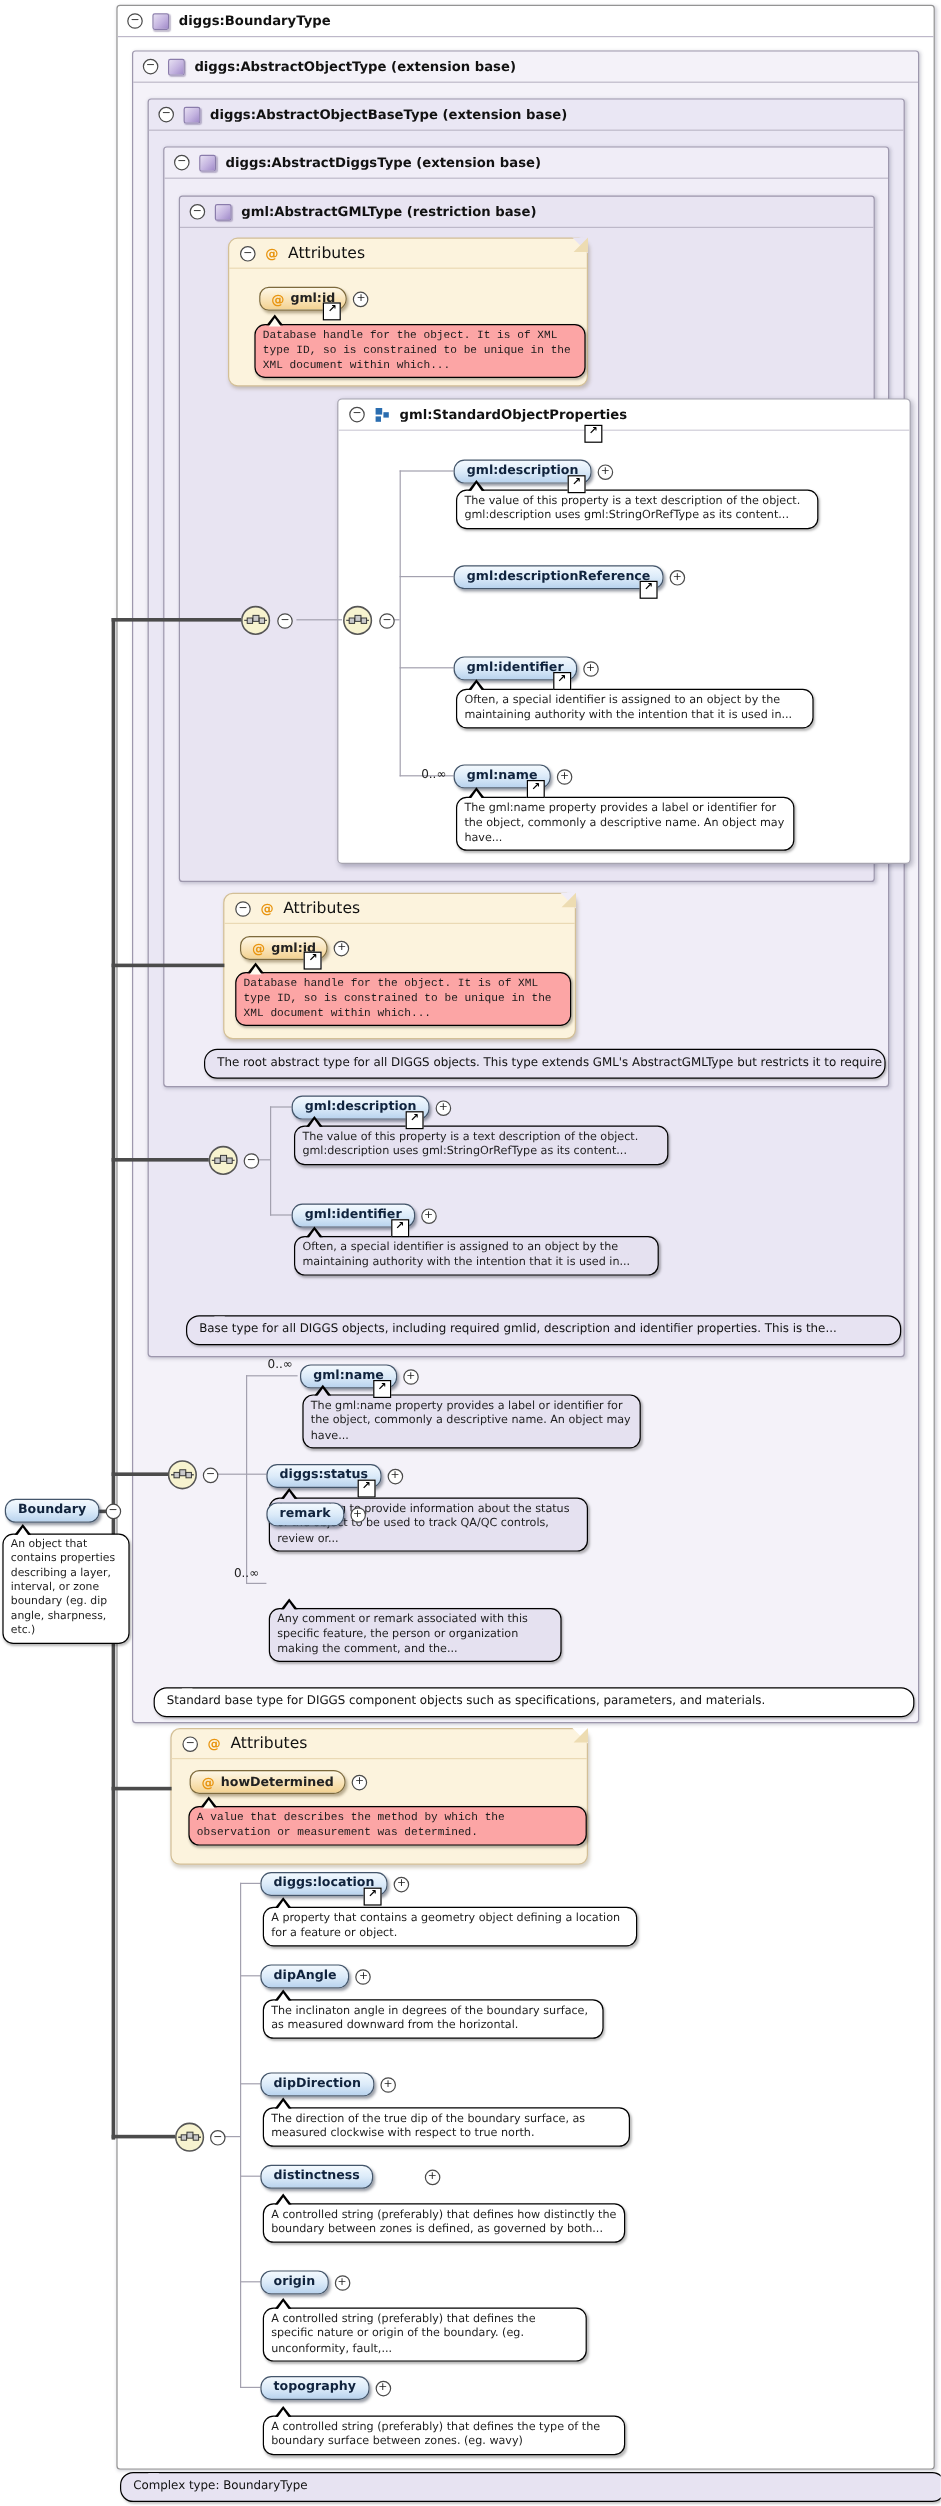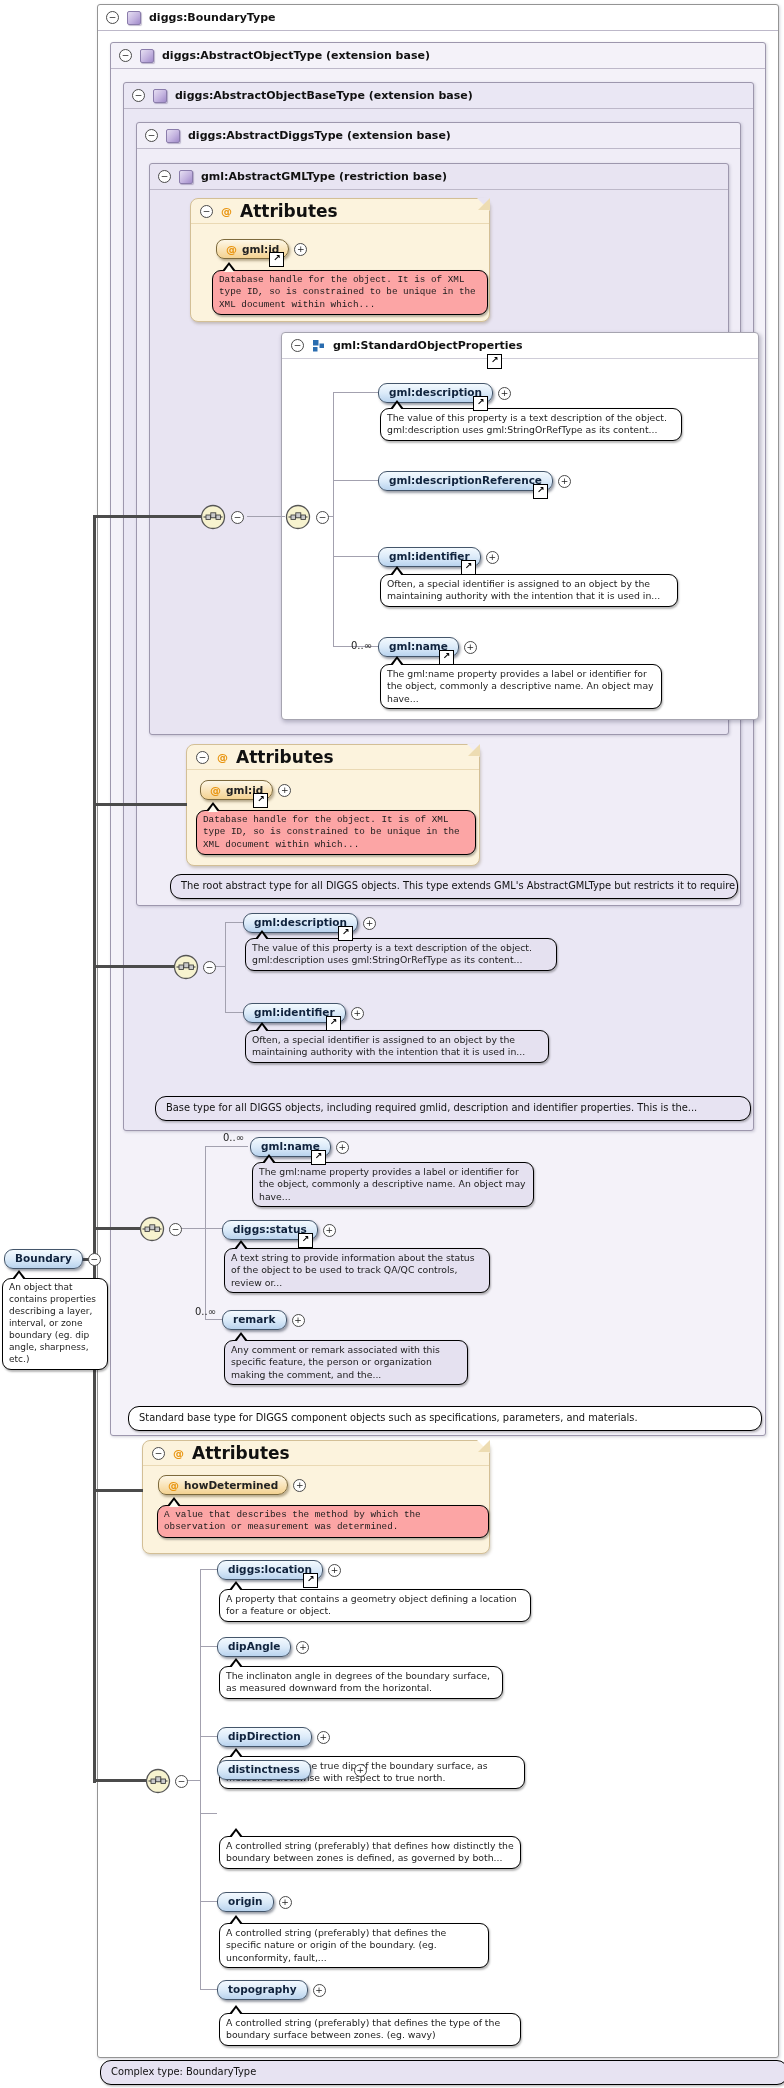--- a/index.html
+++ b/index.html
@@ -25,21 +25,21 @@
 
   
   .attrs-box{position:absolute;background:#fcf3dd;border:1px solid #d3bf96;border-radius:8px;
         box-shadow:1px 2px 3px rgba(90,70,30,.25);}
   .attrs-box::after{content:"";position:absolute;top:-1px;right:-1px;width:0;height:0;
         border-top:13px solid var(--page,#fff);border-left:13px solid transparent;}
   .attrs-box::before{content:"";position:absolute;top:-1px;right:-1px;width:0;height:0;
         border-bottom:12px solid #eddcb2;border-left:12px solid transparent;z-index:1;}
   .attrs-header{display:flex;align-items:center;gap:8px;height:24px;padding-left:9px;
         border-bottom:1px solid #ead9b4;}
-  .attrs-title{font-size:17px;font-weight:bold;}
+  .attrs-title{font-size:13px;font-weight:normal;}
 
   
   .group-box{position:absolute;background:#fff;border:1px solid #a6a4b0;border-radius:4px;
         box-shadow:1.5px 2px 4px rgba(40,40,70,.3);}
   .group-header{display:flex;align-items:center;gap:8px;height:25px;padding-left:9px;
         border-bottom:1px solid #cfcdd8;}
 
   
   .el{position:absolute;display:flex;align-items:center;gap:5px;height:18px;}
   .pill-el{display:inline-block;height:18px;line-height:17px;padding:0 10px;
@@ -347,21 +347,21 @@
   <div class="doc doc-purple" style="left:252px;top:1162px;width:268px;"><span>The gml:name property provides a label or identifier for the object, commonly a descriptive name. An object may have...</span></div>
 
   <div class="el" style="left:222px;top:1221px;">
     <span class="pill-el">diggs:status</span>
     <span class="plus">+</span>
     <span class="linkbox">↗</span>
   </div>
   <div class="doc doc-purple" style="left:224px;top:1248px;width:252px;"><span>A text string to provide information about the status of the object to be used to track QA/QC controls, review or...</span></div>
 
   <span class="occ" style="left:178px;top:1306px;">0..∞</span>
-  <div class="el" style="left:222px;top:1311px;justify-content:center;">
+  <div class="el" style="left:222px;top:1253px;justify-content:center;">
     <span class="pill-el">remark</span>
     <span class="plus">+</span>
   </div>
   <div class="doc doc-purple" style="left:224px;top:1340px;width:230px;"><span>Any comment or remark associated with this specific feature, the person or organization making the comment, and the...</span></div>
 
   <div class="el" style="left:217px;top:1561px;">
     <span class="pill-el">diggs:location</span>
     <span class="plus">+</span>
     <span class="linkbox">↗</span>
   </div>
@@ -372,21 +372,21 @@
     <span class="plus">+</span>
   </div>
   <div class="doc" style="left:219px;top:1666px;width:270px;"><span>The inclinaton angle in degrees of the boundary surface, as measured downward from the horizontal.</span></div>
 
   <div class="el" style="left:217px;top:1728px;">
     <span class="pill-el">dipDirection</span>
     <span class="plus">+</span>
   </div>
   <div class="doc" style="left:219px;top:1756px;width:292px;"><span>The direction of the true dip of the boundary surface, as measured clockwise with respect to true north.</span></div>
 
-  <div class="el" style="left:217px;top:1761px;gap:43px;">
+  <div class="el" style="left:217px;top:1805px;gap:43px;">
     <span class="pill-el">distinctness</span>
     <span class="plus">+</span>
   </div>
   <div class="doc" style="left:219px;top:1836px;width:288px;"><span>A controlled string (preferably) that defines how distinctly the boundary between zones is defined, as governed by both...</span></div>
 
   <div class="el" style="left:217px;top:1893px;">
     <span class="pill-el">origin</span>
     <span class="plus">+</span>
   </div>
   <div class="doc" style="left:219px;top:1923px;width:256px;"><span>A controlled string (preferably) that defines the specific nature or origin of the boundary. (eg. unconformity, fault,...</span></div>

